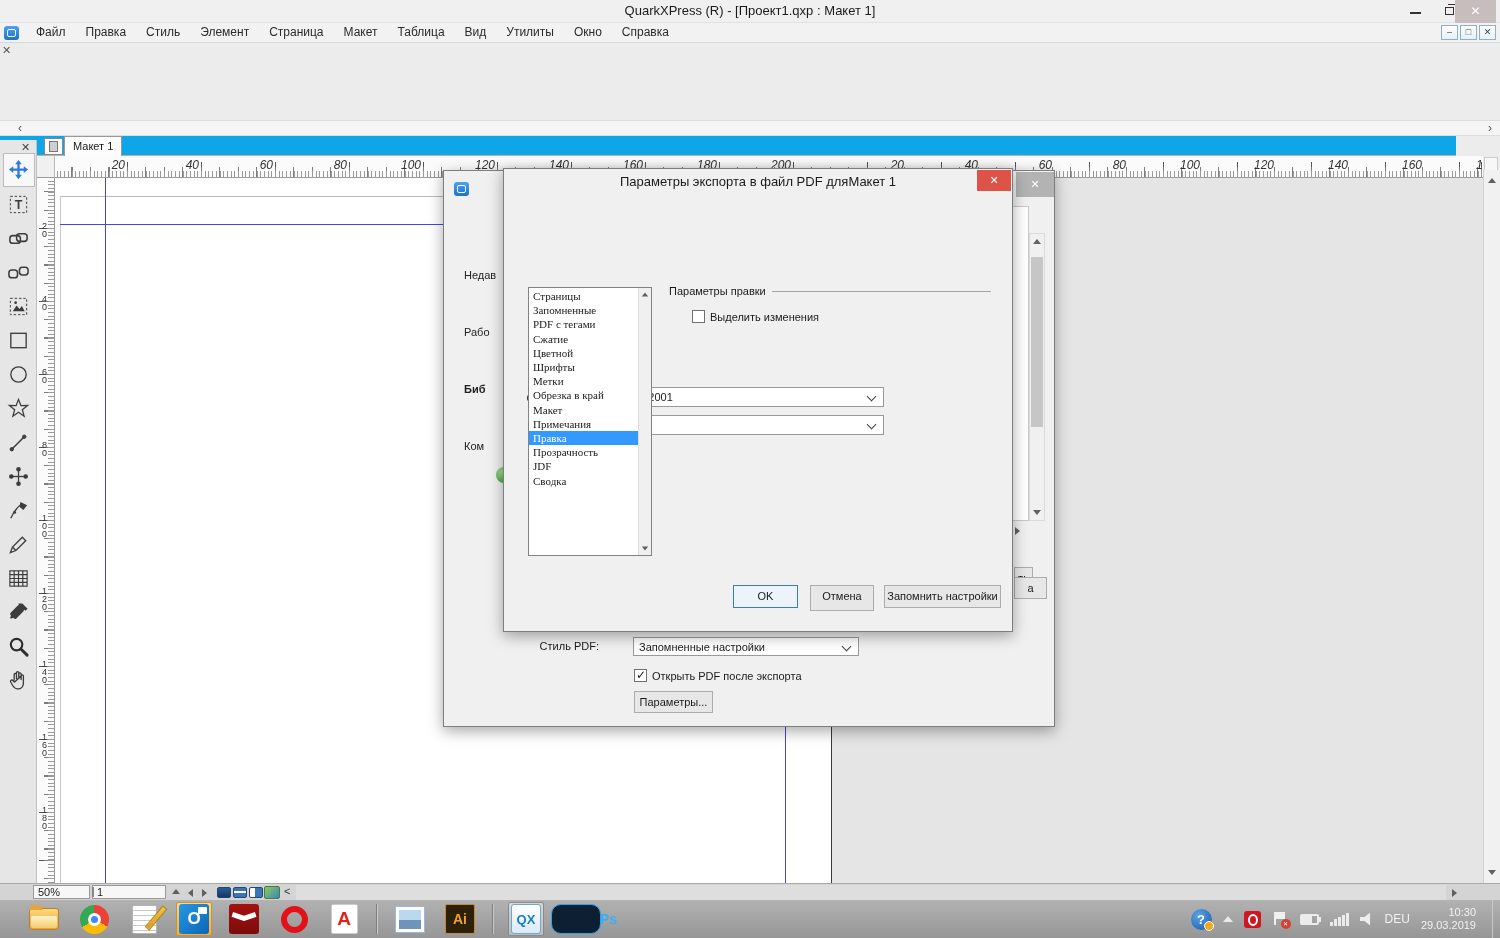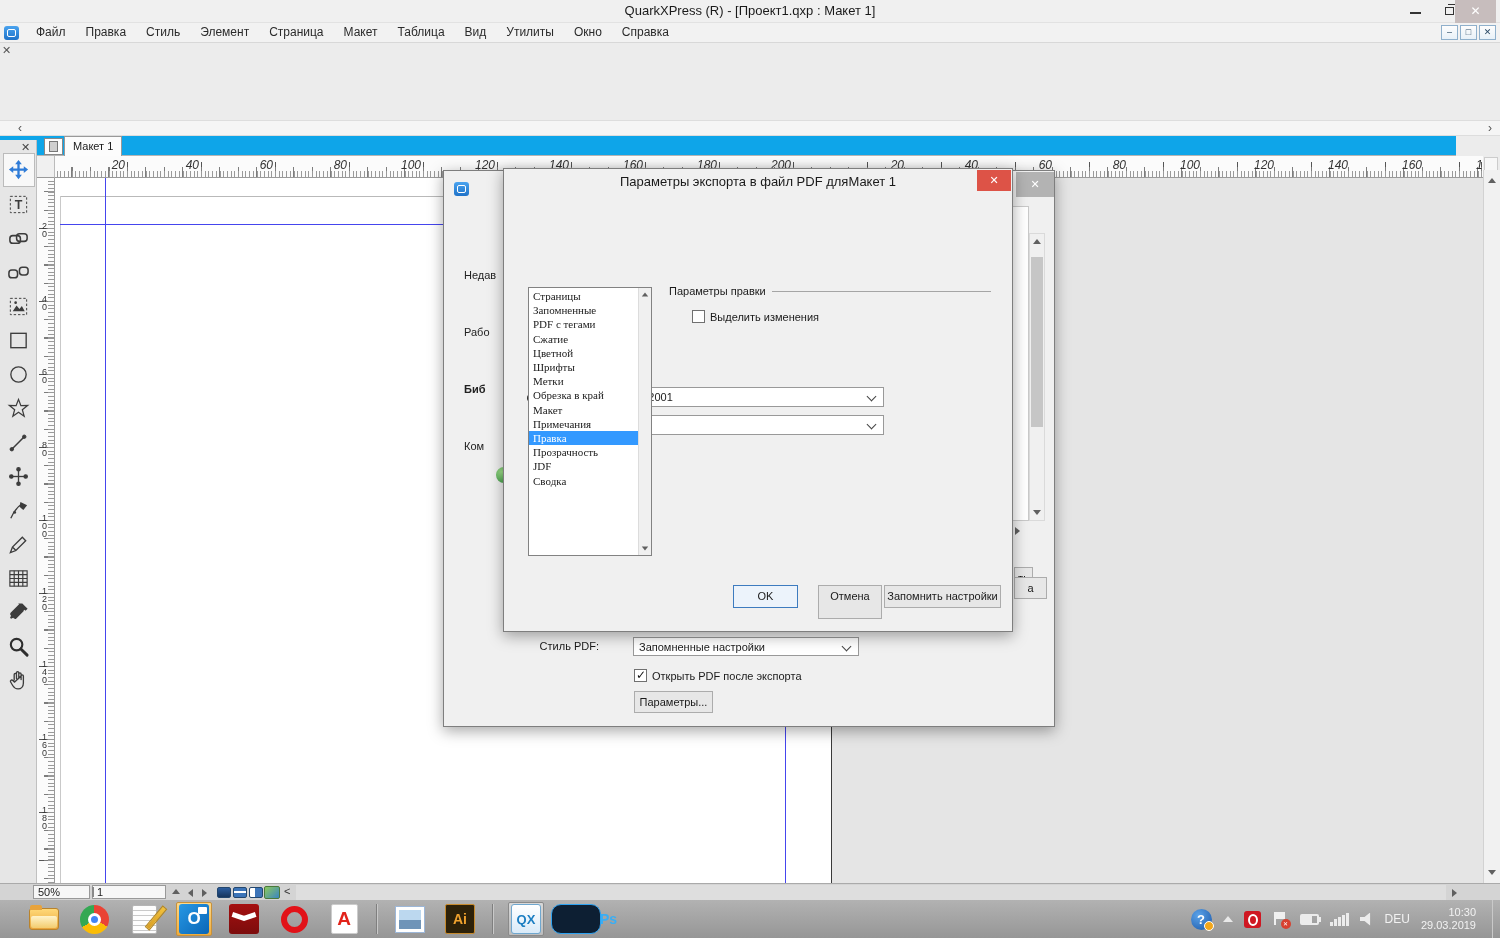--- a/index.html
+++ b/index.html
@@ -116,21 +116,21 @@
   #ed-group{left:165px;top:115px;width:322px;height:14px;display:flex;align-items:center;}
   #ed-group span{white-space:nowrap;}
   #ed-group .rule{flex:1;border-top:1px solid #a5a5a5;margin-left:6px;}
   .checkbox{position:absolute;width:13px;height:13px;background:#fff;border:1px solid #707070;}
   .checkbox.checked:after{content:'✓';position:absolute;left:1px;top:-2px;font-size:12px;font-weight:bold;color:#111;}
   #cb-highlight{left:188px;top:141px;}
   #cb-highlight-label{left:206px;top:142px;position:absolute;}
   .btn{position:absolute;background:#e7e7e7;border:1px solid #acacac;text-align:center;font-size:11px;color:#1a1a1a;}
   .btn.default{background:#ecf3fb;border:1px solid #3d7bbf;}
   #btn-ok{left:229px;top:416px;width:65px;height:23px;line-height:21px;}
-  #btn-cancel{left:314px;top:416px;width:64px;height:34px;line-height:21px;}
+  #btn-cancel{left:306px;top:416px;width:64px;height:26px;line-height:21px;}
   #btn-save-settings{left:380px;top:416px;width:117px;height:23px;line-height:21px;}
 
   
   #sd-icon{left:10px;top:11px;}
   #sd-close{left:572px;top:1px;width:38px;height:25px;background:#b3b3b3;color:#fff;font-size:11px;line-height:25px;text-align:center;}
   #sd-filepanel{left:74px;top:35px;width:511px;height:315px;background:#fff;border:1px solid #c9c9c9;}
   .sd-item{position:absolute;left:16px;width:80px;height:52px;}
   .sd-label{position:absolute;left:4px;bottom:4px;font-size:11px;color:#222;}
   .sd-ic{position:absolute;right:8px;top:2px;width:16px;height:16px;}
   .ic-recent{background:radial-gradient(circle at 40% 40%,#cfd6dd,#8d99a5);border-radius:50%;}

